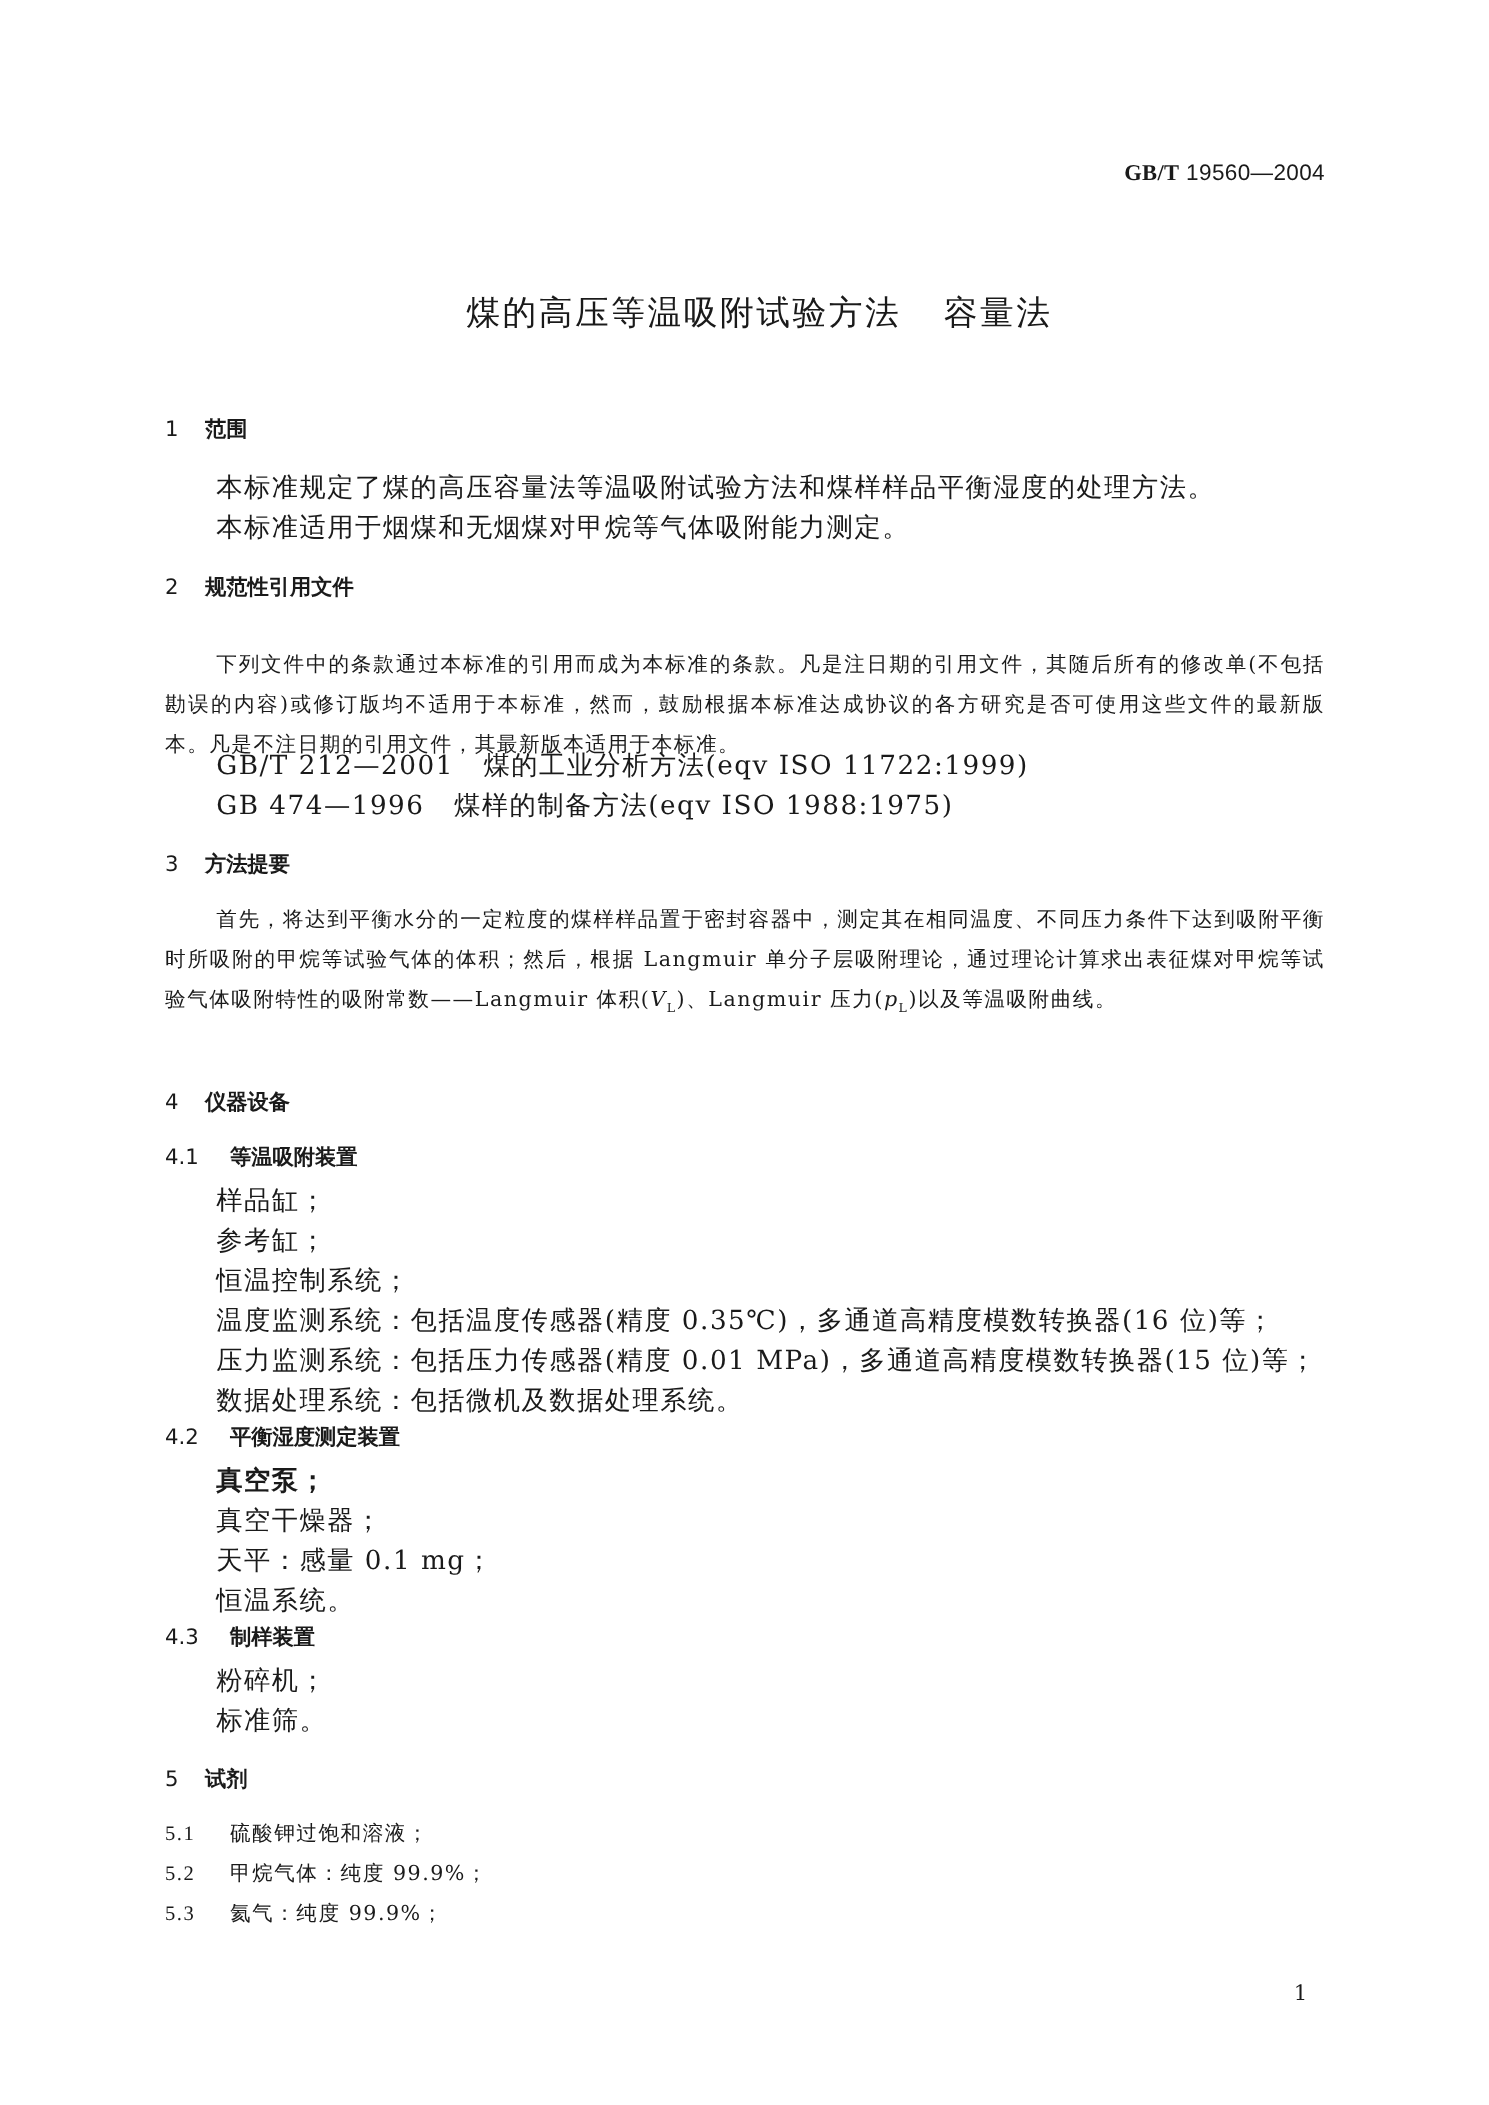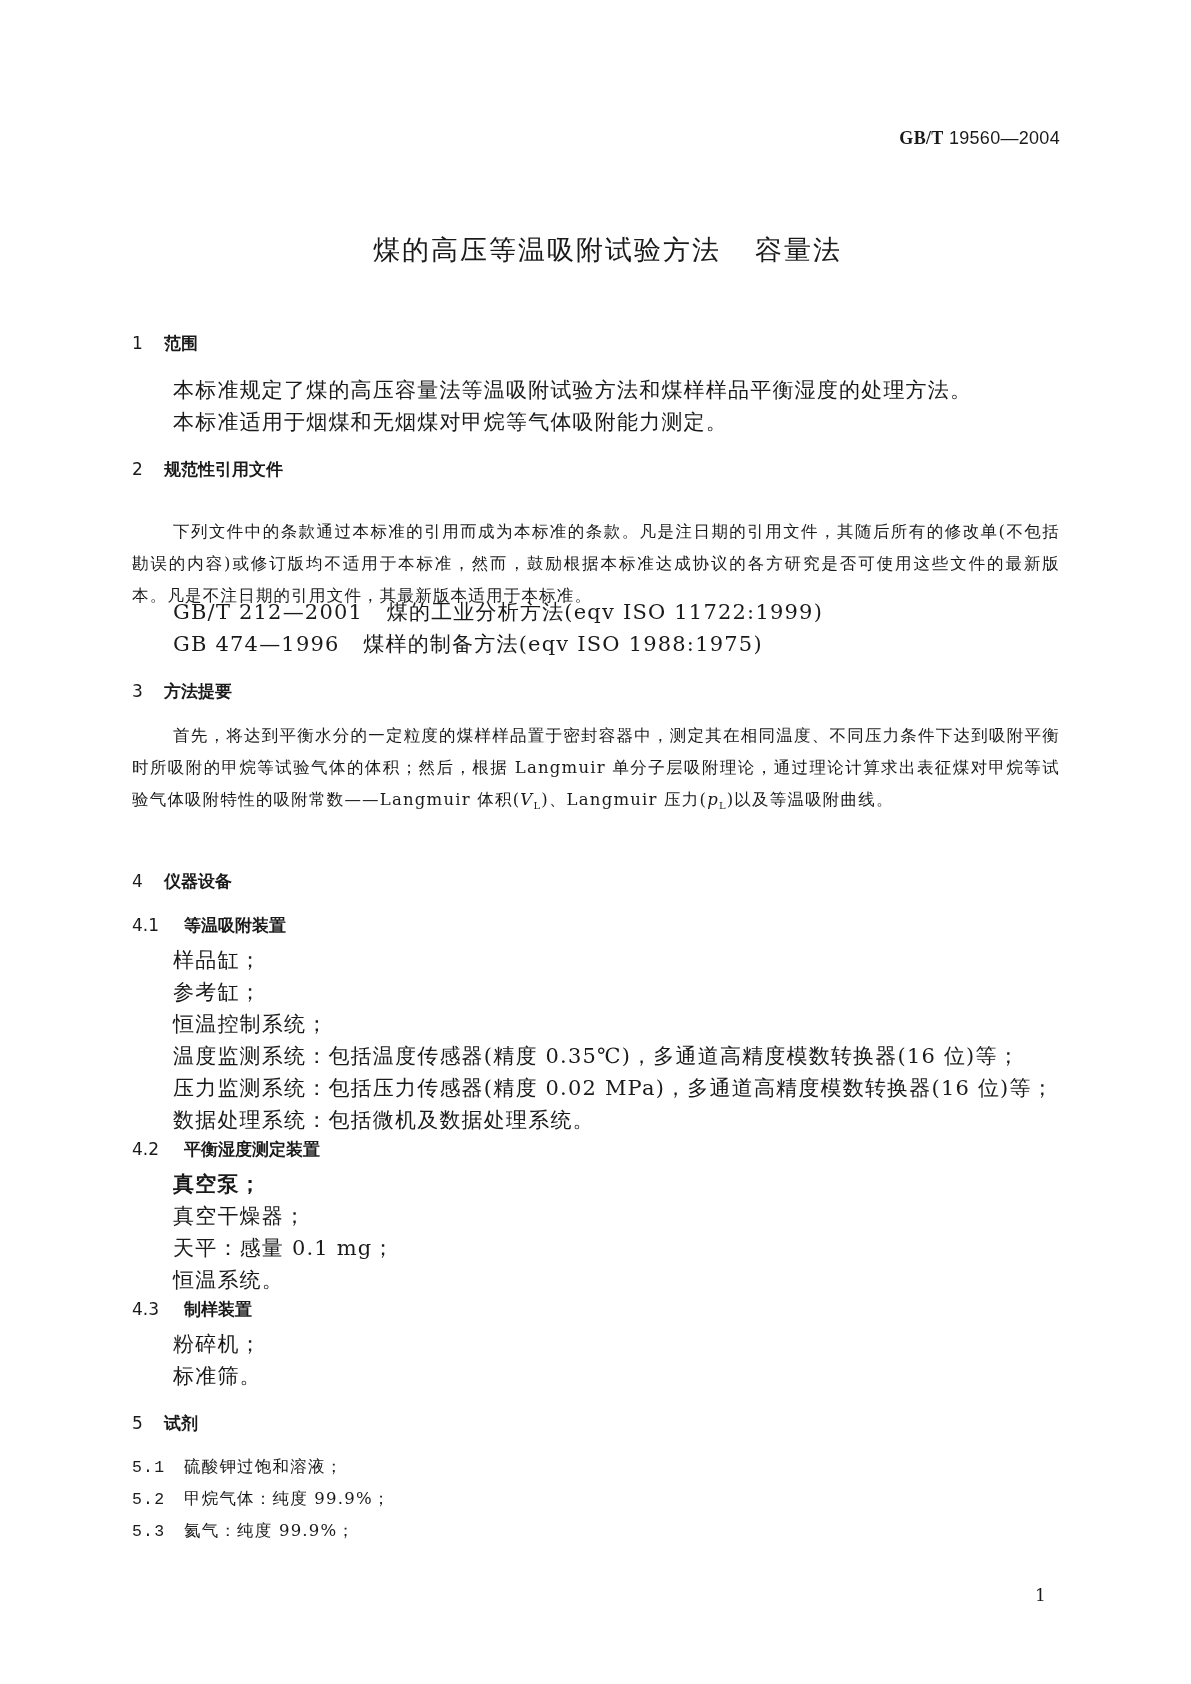--- a/index.html
+++ b/index.html
@@ -34,21 +34,21 @@
     .h2 .num { font-weight: normal; display: inline-block; width: 52px; }
     .p {
       position: absolute; left: 132px; width: 928px;
       font-size: 16.5px; line-height: 32px; letter-spacing: 1.2px;
       text-align: justify;
     }
     .ind { position: absolute; left: 173px; font-size: 21px; letter-spacing: 1.2px; white-space: nowrap; }
     .line { position: absolute; left: 132px; font-size: 16.5px; letter-spacing: 1.2px; white-space: nowrap; }
     .line .num {
       display: inline-block; width: 52px;
-      font-family: Liberation Mono, monospace;
+      font-family: Liberation Serif, serif;
     }
     .firstline { text-indent: 41px; }
     sub { font-size: 10px; }
     .page-no { position: absolute; top: 1538px; left: 1031px; font-size: 17px; }
   </style>
 </head>
 <body>
 
 <div class="std-no">
   <span class="gb">GB/T</span>
@@ -85,21 +85,21 @@
   <span class="num">4</span><span>仪器设备</span>
 </div>
 
 <div class="h2" style="top:914px;">
   <span class="num">4.1</span><span>等温吸附装置</span>
 </div>
 <div class="ind" style="top:946px;">样品缸；</div>
 <div class="ind" style="top:978px;">参考缸；</div>
 <div class="ind" style="top:1010px;">恒温控制系统；</div>
 <div class="ind" style="top:1042px;">温度监测系统：包括温度传感器(精度 0.35℃)，多通道高精度模数转换器(16 位)等；</div>
-<div class="ind" style="top:1074px;">压力监测系统：包括压力传感器(精度 0.02 MPa)，多通道高精度模数转换器(16 位)等；</div>
+<div class="ind" style="top:1074px;">压力监测系统：包括压力传感器(精度 0.01 MPa)，多通道高精度模数转换器(15 位)等；</div>
 <div class="ind" style="top:1106px;">数据处理系统：包括微机及数据处理系统。</div>
 
 <div class="h2" style="top:1138px;">
   <span class="num">4.2</span><span>平衡湿度测定装置</span>
 </div>
 <div class="ind" style="top:1170px;font-weight:bold;">真空泵；</div>
 <div class="ind" style="top:1202px;">真空干燥器；</div>
 <div class="ind" style="top:1234px;">天平：感量 0.1 mg；</div>
 <div class="ind" style="top:1266px;">恒温系统。</div>
 

